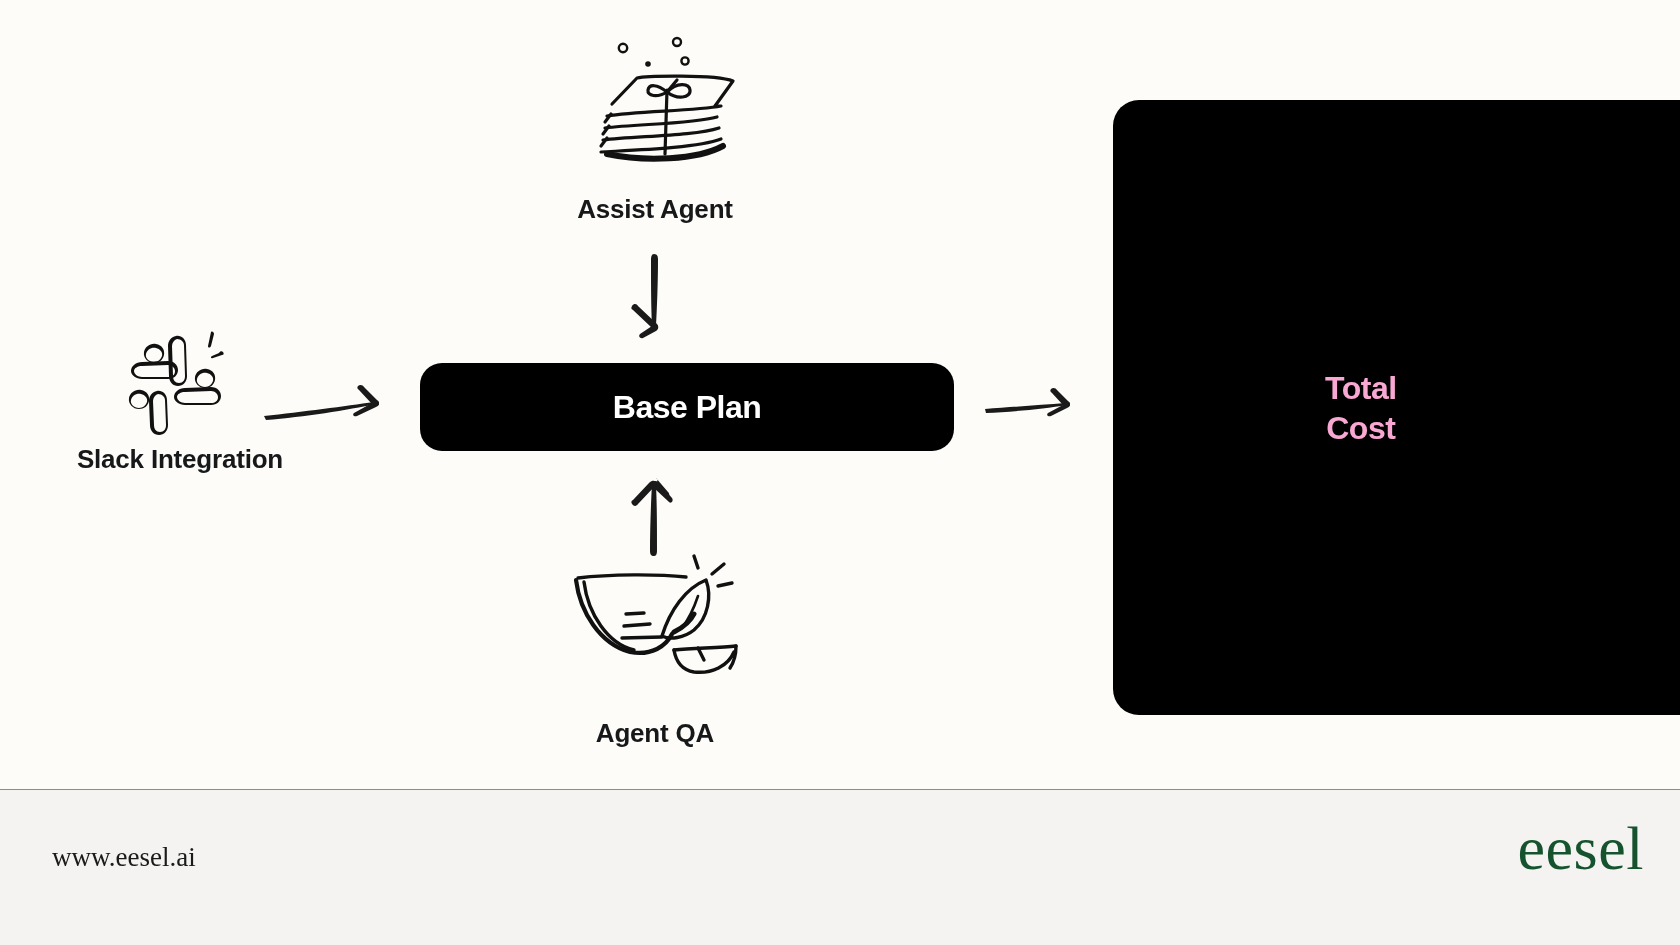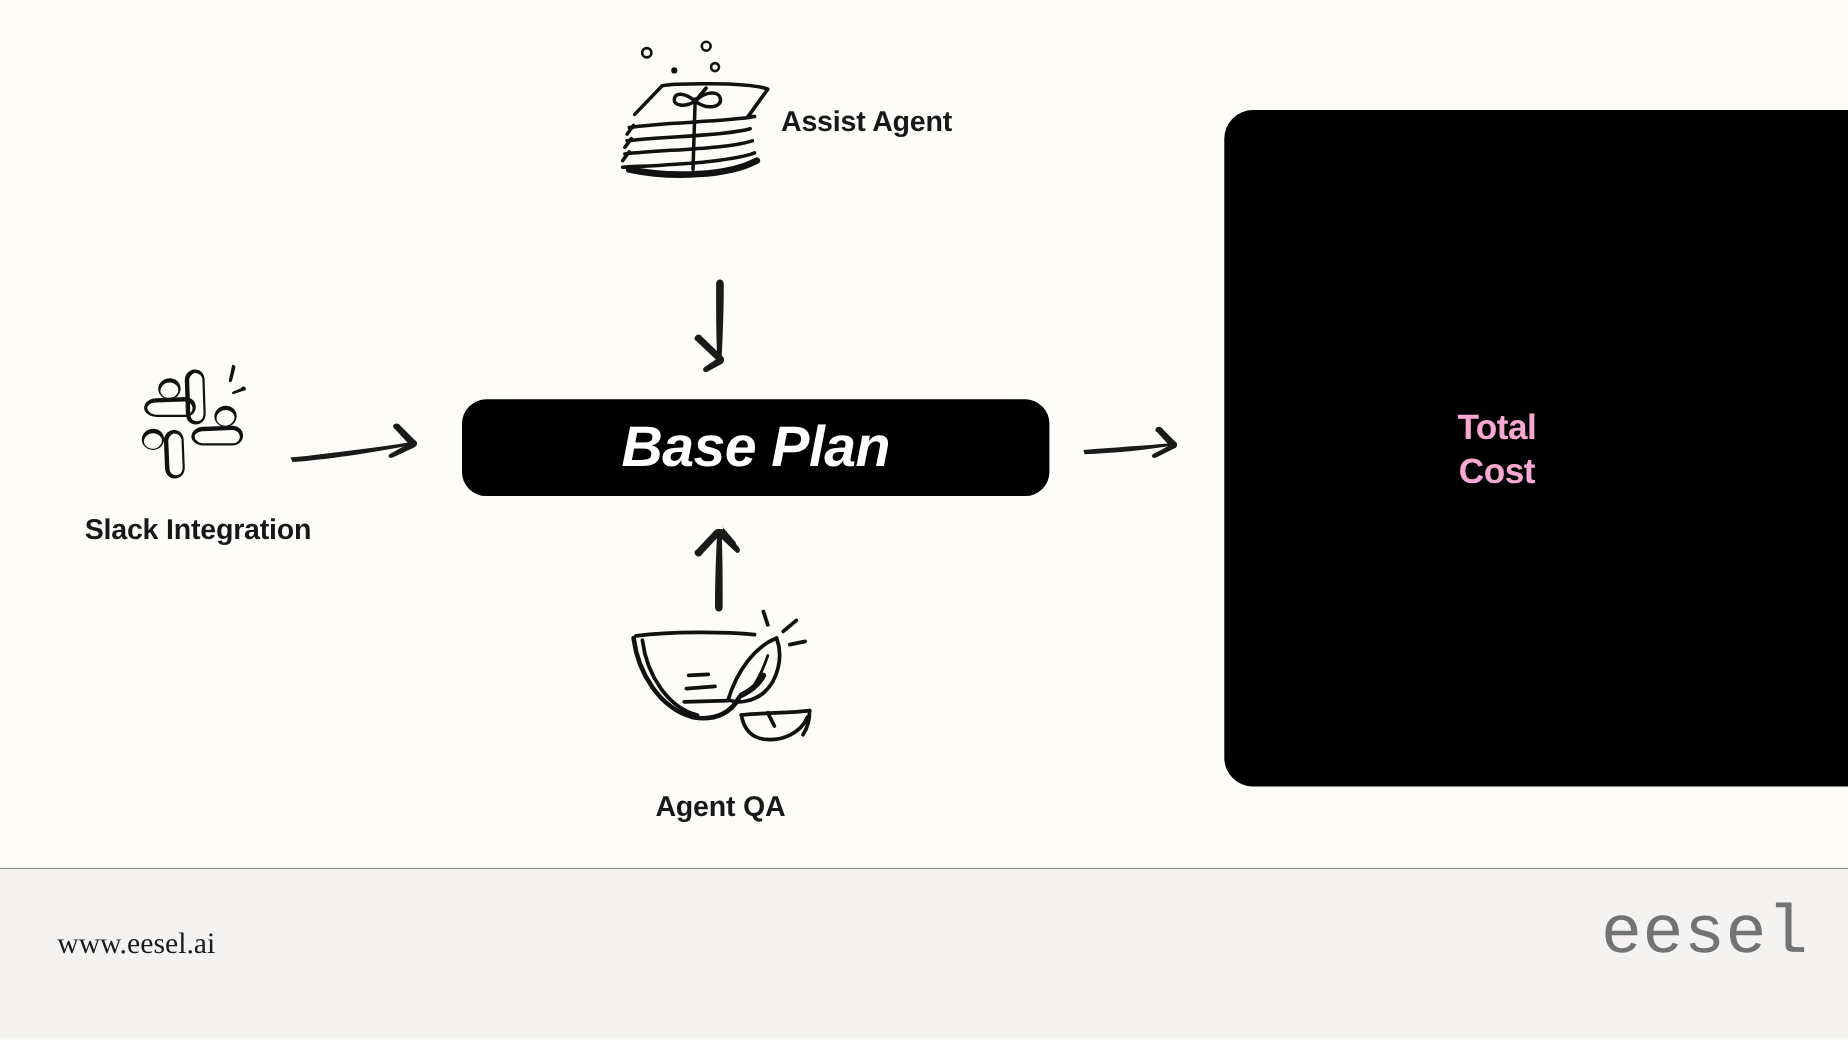--- a/index.html
+++ b/index.html
@@ -44,31 +44,31 @@
   .node-label {
     font-family: "Liberation Sans", sans-serif;
     font-weight: bold;
     font-size: 26px;
     color: #16181A;
     letter-spacing: -0.2px;
     white-space: nowrap;
     text-align: center;
   }
   #slack-label {
-    margin-top: 22px;
+    margin-top: 0;
   }
 
   
   #assist-node {
     position: absolute;
     left: 530px;
     top: 26px;
     width: 250px;
     display: flex;
-    flex-direction: row;
+    flex-direction: column;
     align-items: center;
   }
   #assist-icon-wrap {
     width: 180px;
     height: 160px;
   }
   #assist-label {
     margin-top: 8px;
   }
 
@@ -101,23 +101,22 @@
     background: #000000;
     border-radius: 22px;
     display: flex;
     align-items: center;
     justify-content: center;
   }
   #base-plan-label {
     color: #FFFFFF;
     font-family: "Liberation Sans", sans-serif;
     font-weight: bold;
-    font-size: 52px;
+    font-size: 32px;
     letter-spacing: -0.5px;
-    font-style: italic;
   }
 
   
   #total-cost-box {
     position: absolute;
     left: 1113px;
     top: 100px;
     width: 620px;
     height: 615px;
     background: #000000;
@@ -163,23 +162,23 @@
     left: 52px;
     top: 52px;
     font-family: "Liberation Serif", serif;
     font-size: 27px;
     color: #1A1A1A;
   }
   #footer-brand {
     position: absolute;
     right: 36px;
     top: 23px;
-    font-family: Liberation Mono, monospace;
+    font-family: Liberation Serif, serif;
     font-size: 62px;
-    color: #737373;
+    color: #14532d;
     letter-spacing: 0.5px;
   }
 </style>
 </head>
 <body>
 
 <div id="canvas">
 
   <div id="slack-node">
     <div id="slack-icon-wrap">

